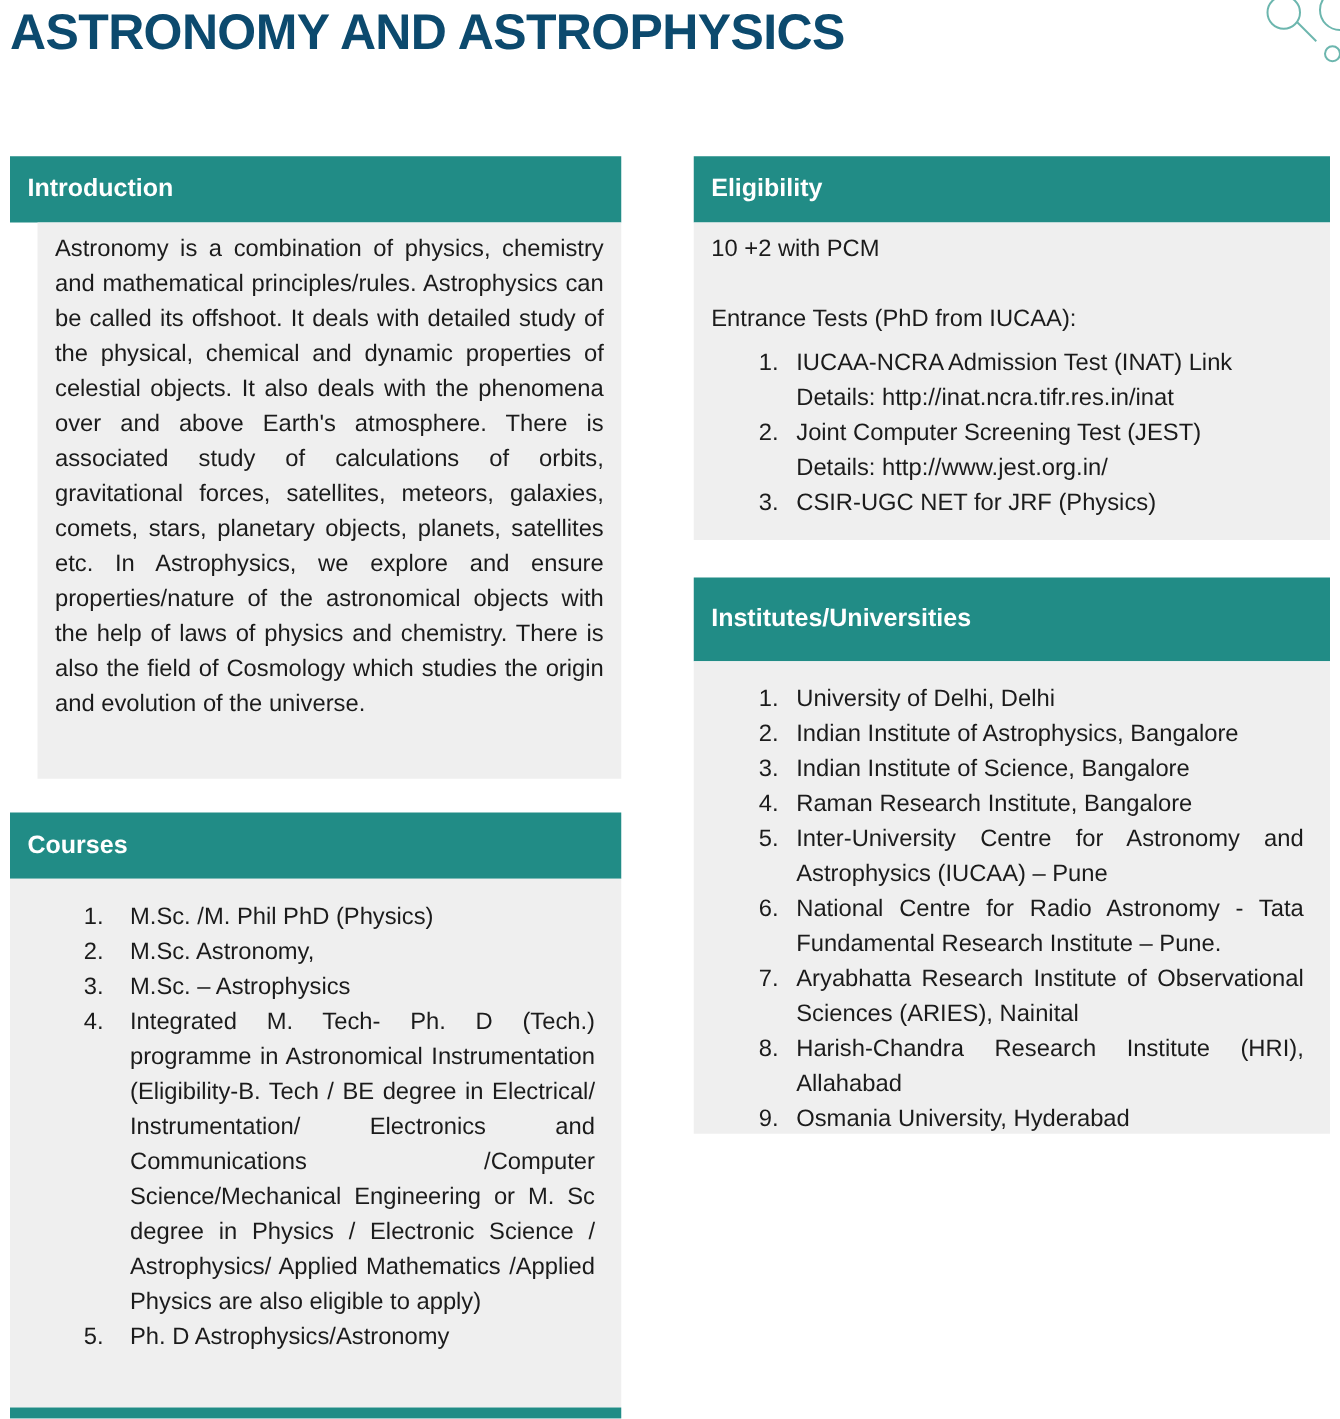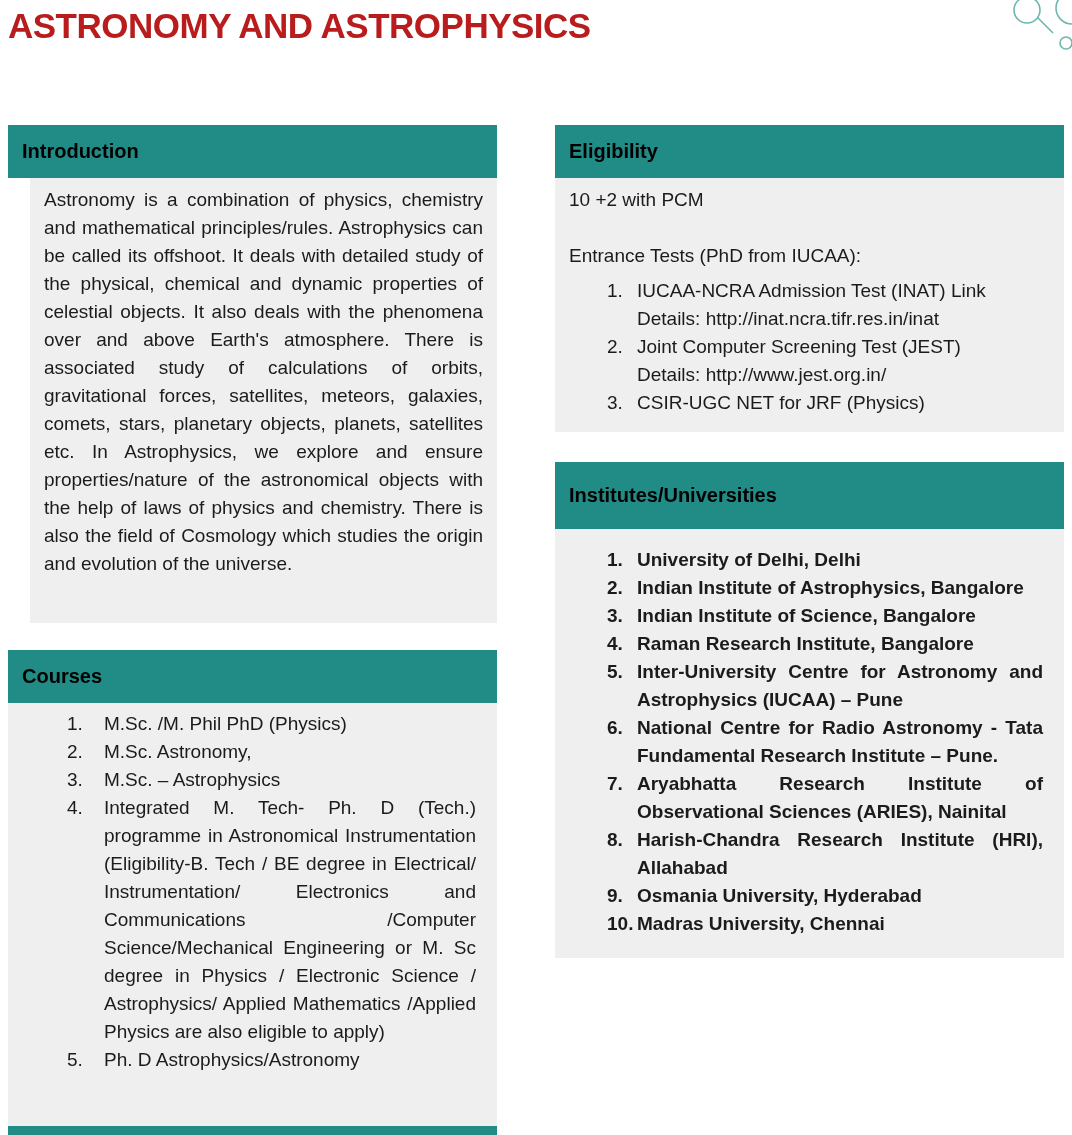--- a/index.html
+++ b/index.html
@@ -12,25 +12,25 @@
     font-family: "Liberation Sans", "DejaVu Sans", sans-serif;
     color: #1b1b1b;
   }
 
   
   .page-title {
     position: absolute;
     left: 8px;
     top: 2px;
     margin: 0;
-    font-size: 35px;
+    font-size: 40px;
     line-height: 48px;
     font-weight: 700;
     letter-spacing: -0.5px;
-    color: #b91c1c;
+    color: #0c4a6e;
   }
 
   
   .corner-deco {
     position: absolute;
     top: 0;
     right: 0;
     width: 92px;
     height: 62px;
   }
@@ -44,21 +44,21 @@
   
   .col { position: absolute; top: 125px; display: flex; flex-direction: column; }
   .col-left  { left: 8px;   width: 489px; height: 1010px; }
   .col-right { left: 555px; width: 509px; }
 
   
   .sec-header {
     flex: none;
     height: 53px;
     background: #218c86;
-    color: #000000;
+    color: #ffffff;
     display: flex;
     align-items: center;
     padding: 0 14px;
     box-sizing: border-box;
     font-size: 20px;
     font-weight: 700;
   }
   .sec-body {
     background: #efefef;
     box-sizing: border-box;
@@ -66,29 +66,29 @@
     font-size: 19px;
     line-height: 28px;
   }
   .gap { flex: none; background: transparent; }
   .g1 { height: 27px; }
   .g2 { height: 30px; }
 
   .intro-body { flex: none; height: 445px; padding: 8px 14px; margin-left: 22px; }
   .intro-body p { margin: 0; text-align: justify; }
 
-  .courses-body { flex: 1 1 auto; padding: 0 14px; }
+  .courses-body { flex: 1 1 auto; padding: 10px 14px; }
   .bottom-strip { flex: none; height: 9px; background: #218c86; }
 
   .elig-body { height: 254px; padding: 8px 14px; }
   .elig-body p { margin: 0; }
   .elig-qual { margin-bottom: 28px !important; }
 
   .inst-header { height: 67px; }
-  .inst-body { height: 429px; padding: 10px 14px; font-weight: bold; }
+  .inst-body { height: 378px; padding: 10px 14px; }
 
   
   .num-list {
     list-style: none;
     margin: 7px;
     counter-reset: n;
   }
   .num-list li {
     counter-increment: n;
     position: relative;

